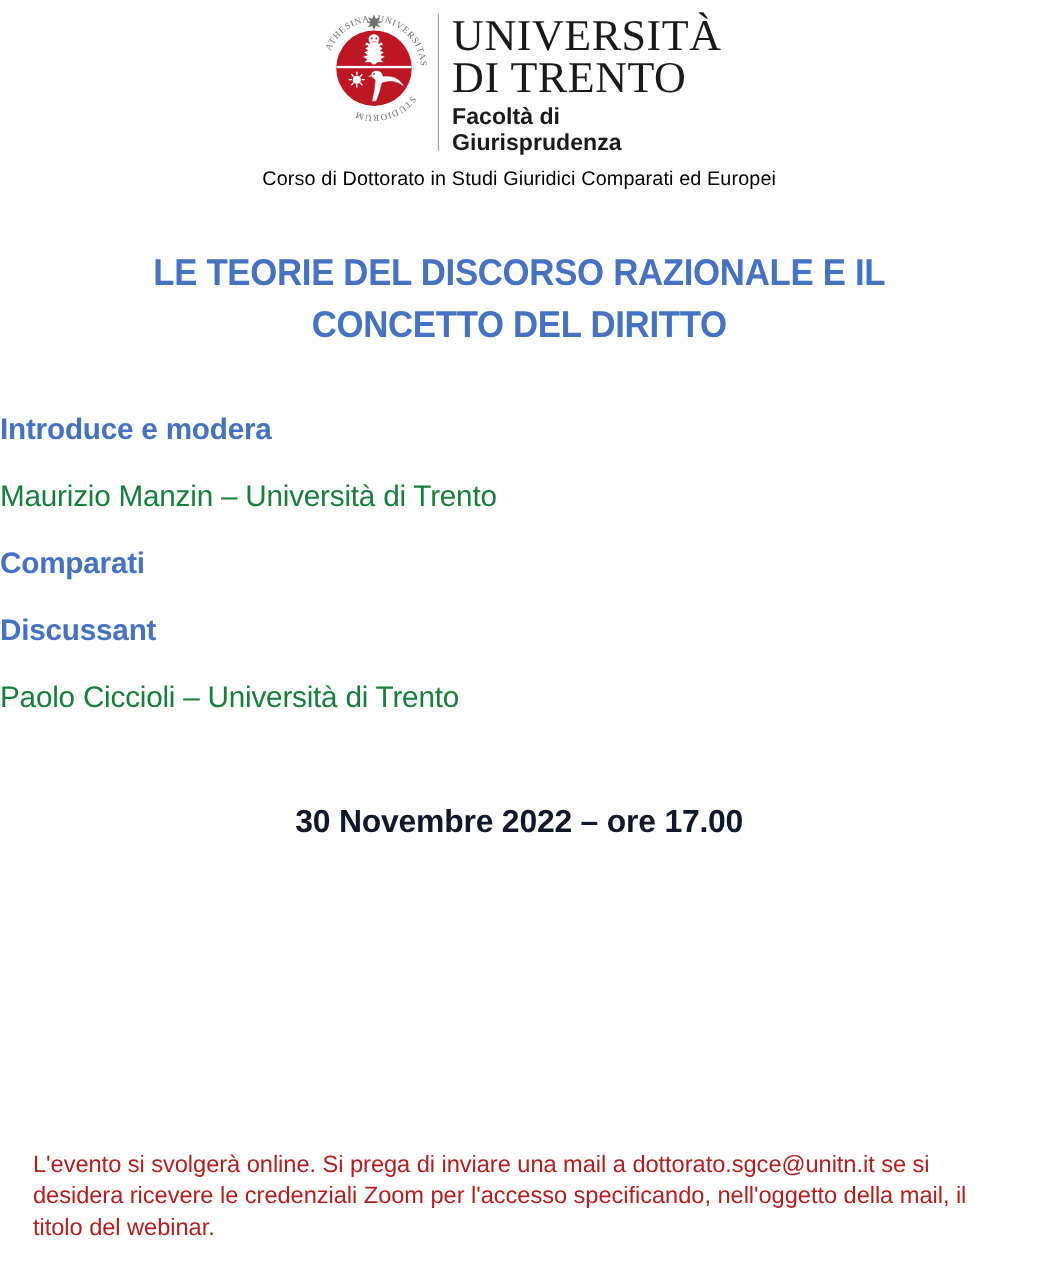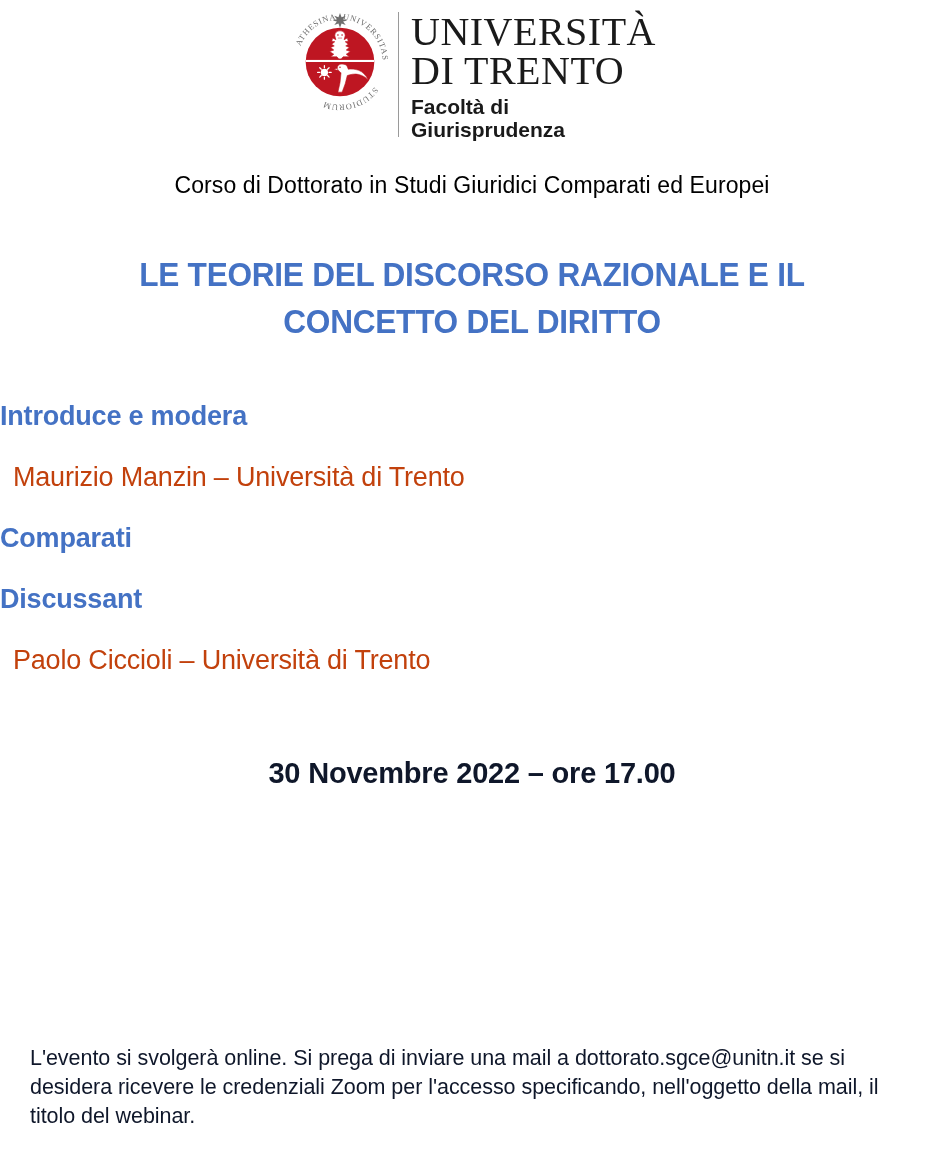--- a/index.html
+++ b/index.html
@@ -63,23 +63,22 @@
     font-size: 21px;
     line-height: 23px;
     color: #1a1a1a;
     margin-top: 5px;
     white-space: nowrap;
   }
 
   
   .course-line {
     text-align: center;
-    font-size: 23px;
+    font-size: 18px;
     color: #000000;
-    margin-top: 20px;
     letter-spacing: 0.1px;
   }
 
   
   .main-title {
     text-align: center;
     color: #4472c4;
     font-weight: bold;
     font-size: 34px;
     line-height: 47px;
@@ -96,26 +95,25 @@
     text-align: left;
   }
   .role {
     color: #4472c4;
     font-weight: bold;
     font-size: 27px;
     line-height: 30px;
     letter-spacing: -0.2px;
   }
   .person {
-    color: #c2410c;
+    color: #15803d;
     font-size: 27px;
     line-height: 30px;
     margin-top: 31px;
     letter-spacing: -0.2px;
-    padding-left: 13px;
   }
   .role.subsequent {
     margin-top: 31px;
   }
 
   
   .date-line {
     text-align: center;
     color: #0f172a;
     font-weight: bold;
@@ -126,21 +124,21 @@
   }
 
   
   .footer {
     position: absolute;
     left: 30px;
     right: 30px;
     top: 1022px;
     font-size: 21.5px;
     line-height: 29px;
-    color: #0f172a;
+    color: #b91c1c;
     text-align: left;
     letter-spacing: -0.05px;
   }
 </style>
 </head>
 <body>
 
 <div class="logo-block">
   <div class="logo-inner">
 

